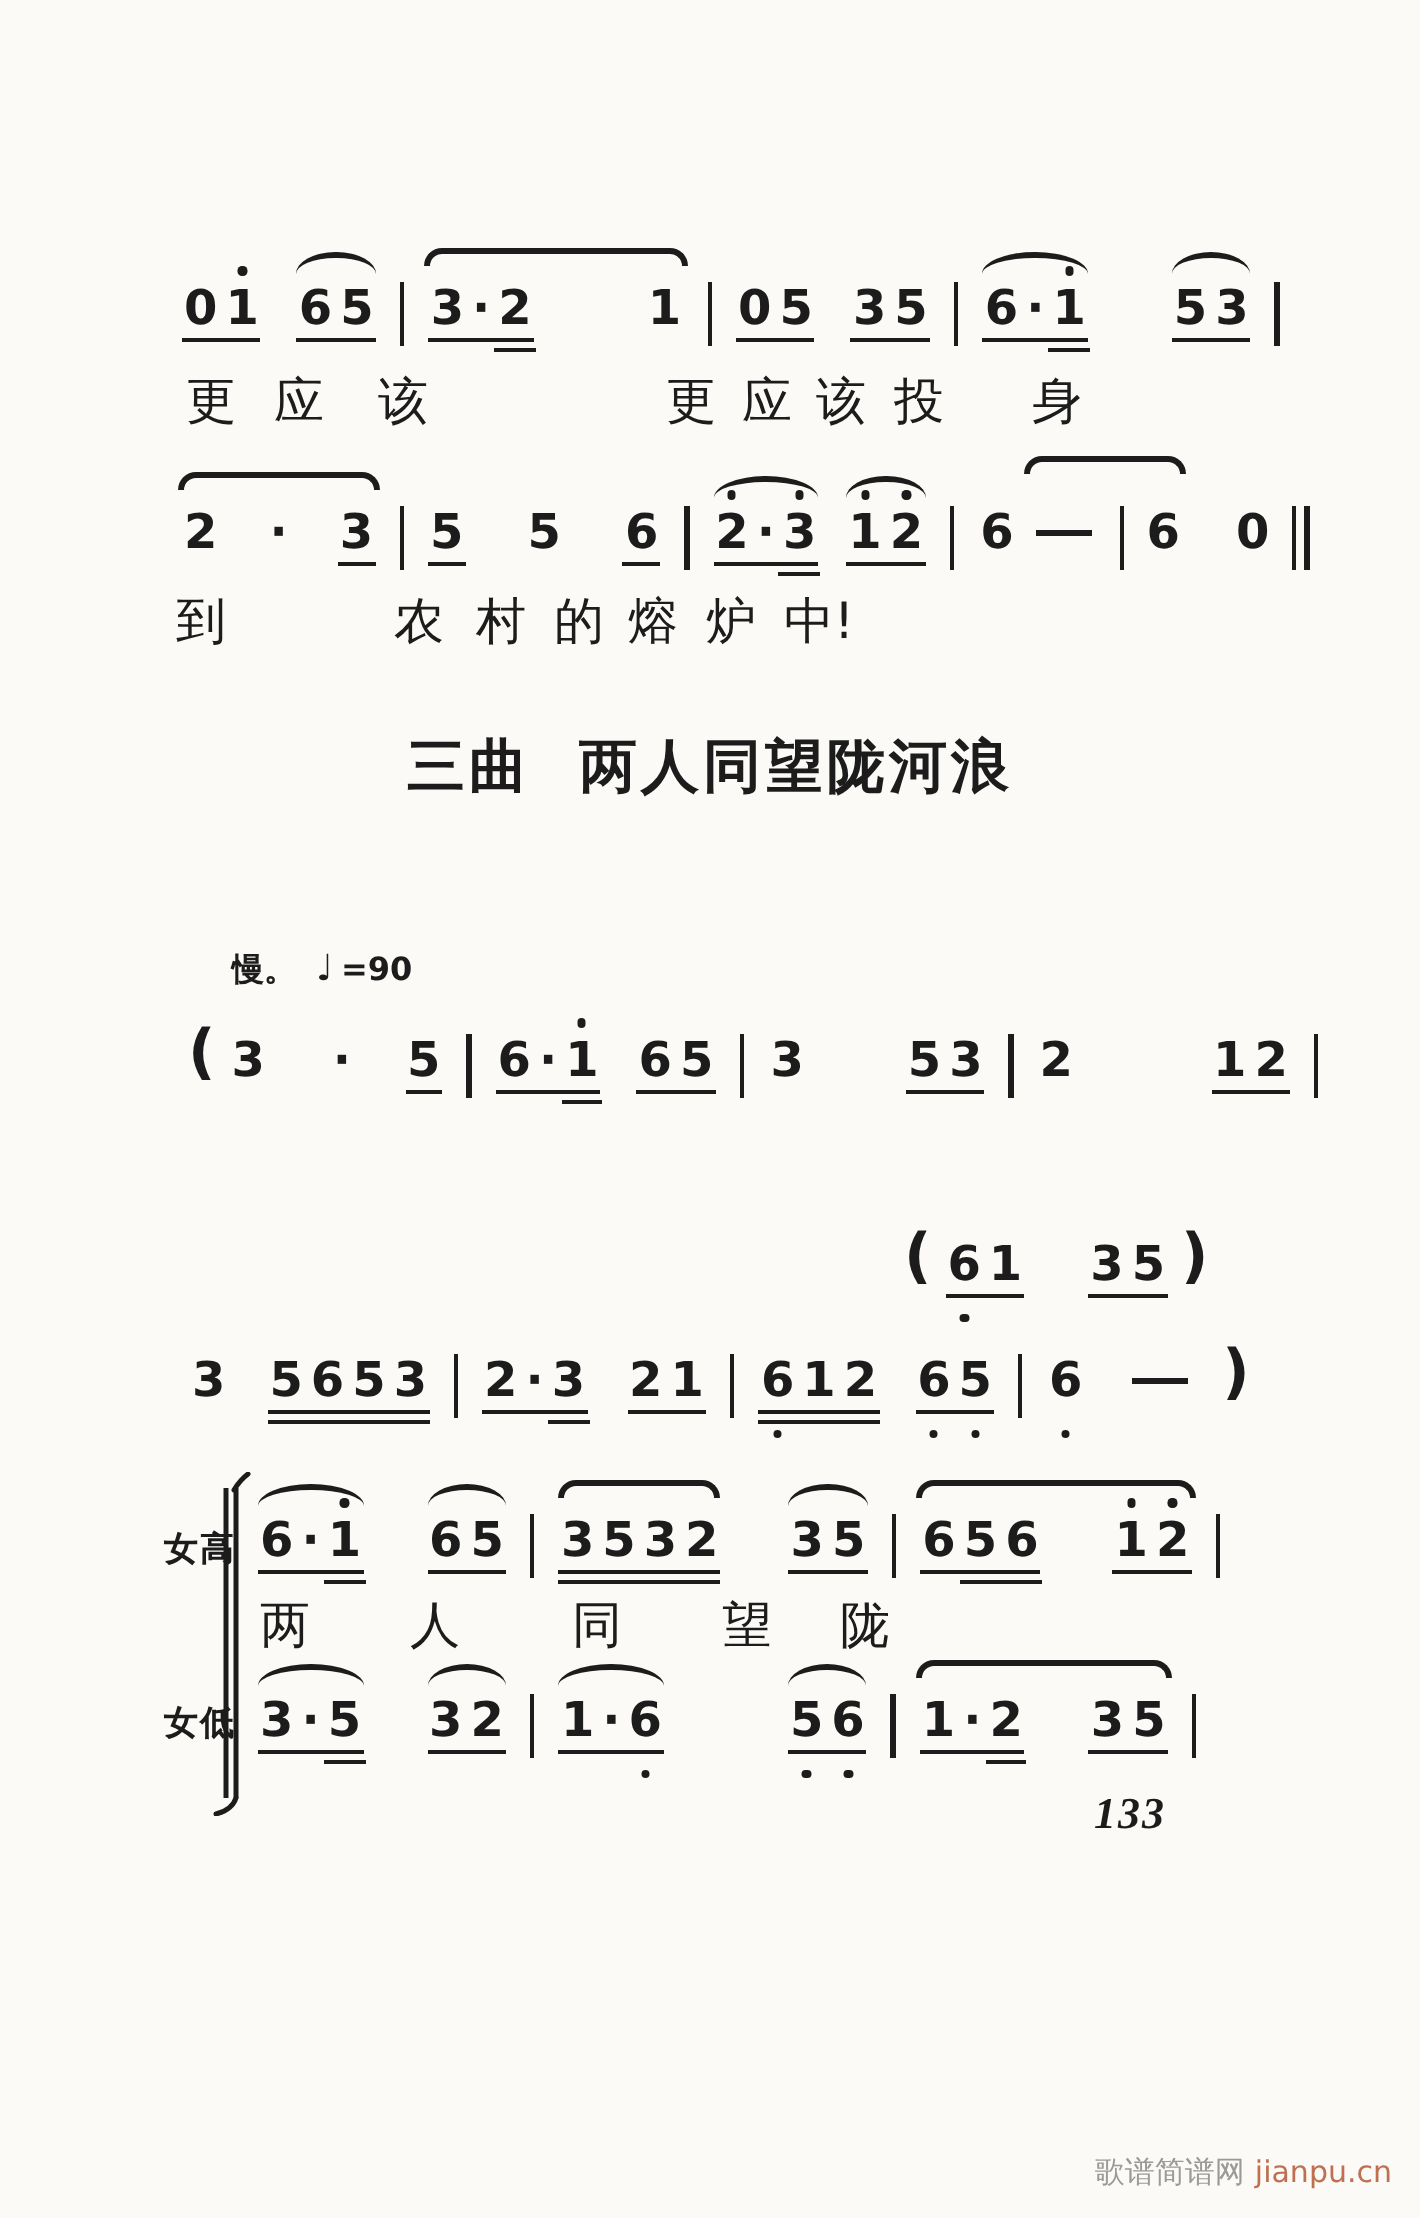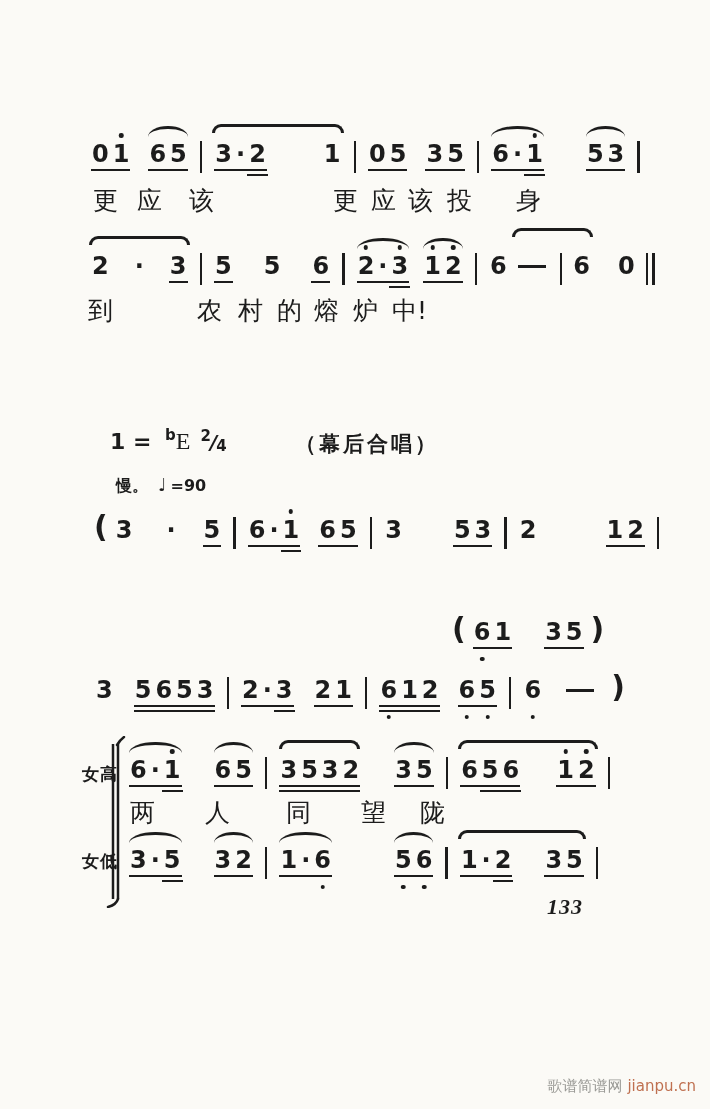--- a/index.html
+++ b/index.html
@@ -66,26 +66,25 @@
           font-weight:bold; font-style:italic; font-size:22px; letter-spacing:1px;}
   .watermark{position:absolute; top:1077px; right:14px; font-size:15px;}
   .watermark .site{color:var(--wm-gray,#9a9a96);}
   .watermark .url{color:var(--wm-orange,#bf7050); margin-left:5px;}
 </style>
 </head>
 <body>
 
 <div class="page">
 
-
-  <div class="keysig">
-    <span>1</span><span> = </span><span class="flat">b</span><span class="klet">E</span><span class="mnum">2</span><span class="mslash">/</span><span class="mden">4</span>
+  <div class="title-row">
+    <span class="sect">三曲</span><span>两人同望陇河浪</span>
   </div>
 
-  <div class="chorus">（幕后合唱）</div>
+
 
   <div class="tempo">
     <span>慢。</span><span class="tnote">♩</span><span>=90</span>
   </div>
 
   <div class="vlabel hi">女高</div>
   <div class="vlabel lo">女低</div>
 
   <svg class="brace" width="24" height="172" viewBox="0 0 24 172">
     <path d="M13 9 Q16 4 20 1" fill="none" stroke="#1c1c1c" stroke-width="2.5" stroke-linecap="round"></path>

